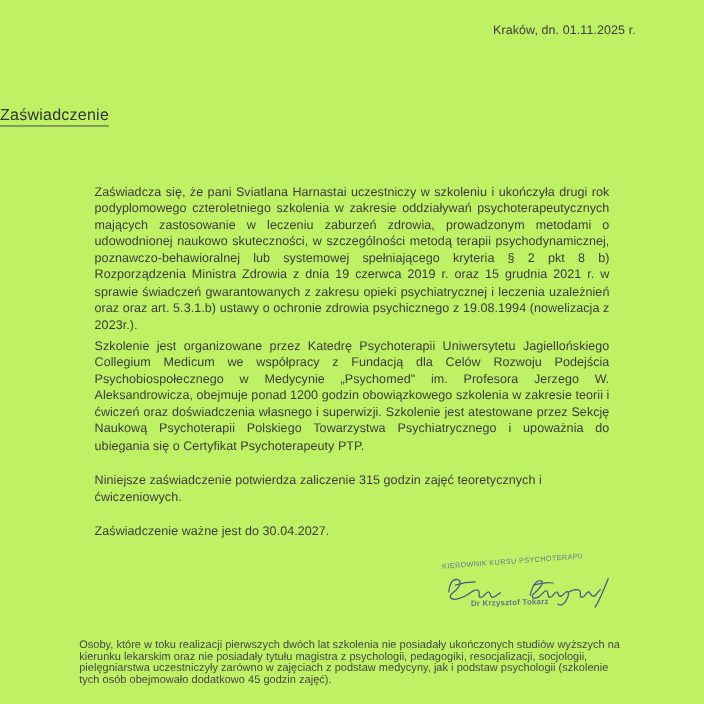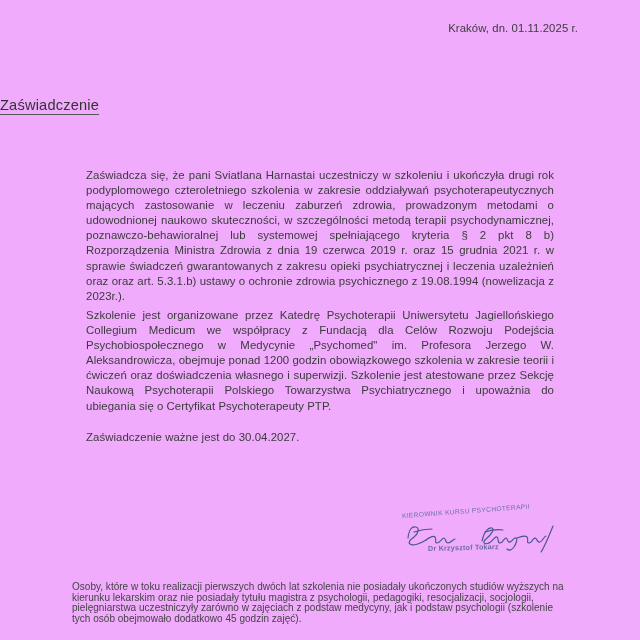--- a/index.html
+++ b/index.html
@@ -13,21 +13,21 @@
     overflow: hidden;
     font-family: "Liberation Sans", sans-serif;
     color: #3a3a3a;
     position: relative;
     -webkit-font-smoothing: antialiased;
   }
 
   .page {
     position: absolute;
     inset: 0;
-    background: #f0abfc;
+    background: #bef264;
   }
 
   
   .date-line {
     position: absolute;
     top: 22px;
     right: 62px;
     font-size: 11.3px;
     letter-spacing: 0.1px;
     color: #3c3c3c;
@@ -136,20 +136,21 @@
   <div class="doc-title">
     <span>Zaświadczenie</span>
   </div>
 
   <div class="body-block para-1">
     <p>Zaświadcza się, że pani Sviatlana Harnastai uczestniczy w szkoleniu i ukończyła drugi rok podyplomowego czteroletniego szkolenia w zakresie oddziaływań psychoterapeutycznych mających zastosowanie w leczeniu zaburzeń zdrowia, prowadzonym metodami o udowodnionej naukowo skuteczności, w szczególności metodą terapii psychodynamicznej, poznawczo-behawioralnej lub systemowej spełniającego kryteria § 2 pkt 8 b) Rozporządzenia Ministra Zdrowia z dnia 19 czerwca 2019 r. oraz 15 grudnia 2021 r. w sprawie świadczeń gwarantowanych z zakresu opieki psychiatrycznej i leczenia uzależnień oraz oraz art. 5.3.1.b) ustawy o ochronie zdrowia psychicznego z 19.08.1994 (nowelizacja z 2023r.).</p>
   </div>
 
   <div class="body-block para-2">
     <p>Szkolenie jest organizowane przez Katedrę Psychoterapii Uniwersytetu Jagiellońskiego Collegium Medicum we współpracy z Fundacją dla Celów Rozwoju Podejścia Psychobiospołecznego w Medycynie „Psychomed" im. Profesora Jerzego W. Aleksandrowicza, obejmuje ponad 1200 godzin obowiązkowego szkolenia w zakresie teorii i ćwiczeń oraz doświadczenia własnego i superwizji. Szkolenie jest atestowane przez Sekcję Naukową Psychoterapii Polskiego Towarzystwa Psychiatrycznego i upoważnia do ubiegania się o Certyfikat Psychoterapeuty PTP.</p>
+    <p class="nojust">Niniejsze zaświadczenie potwierdza zaliczenie 315 godzin zajęć teoretycznych i ćwiczeniowych.</p>
     <p class="nojust">Zaświadczenie ważne jest do 30.04.2027.</p>
   </div>
 
   <div class="signature-area">
     <div class="stamp-head">KIEROWNIK KURSU PSYCHOTERAPII</div>
 
     <svg class="handwritten" viewBox="0 0 180 40">
       <g fill="none" stroke="#3d4d8c" stroke-width="1.15" stroke-linecap="round" stroke-linejoin="round" opacity="0.92">
         <path d="M12 22 C13 13, 16 10, 20 11 C24 12, 22 18, 18 21 C14 24, 12 26, 14 28 C17 30, 24 28, 30 24"></path>
         <path d="M30 24 C34 21, 37 19, 39 21 C41 23, 38 27, 41 27 C44 27, 46 22, 48 22 C50 22, 49 27, 52 27 C55 27, 57 23, 59 23"></path>

